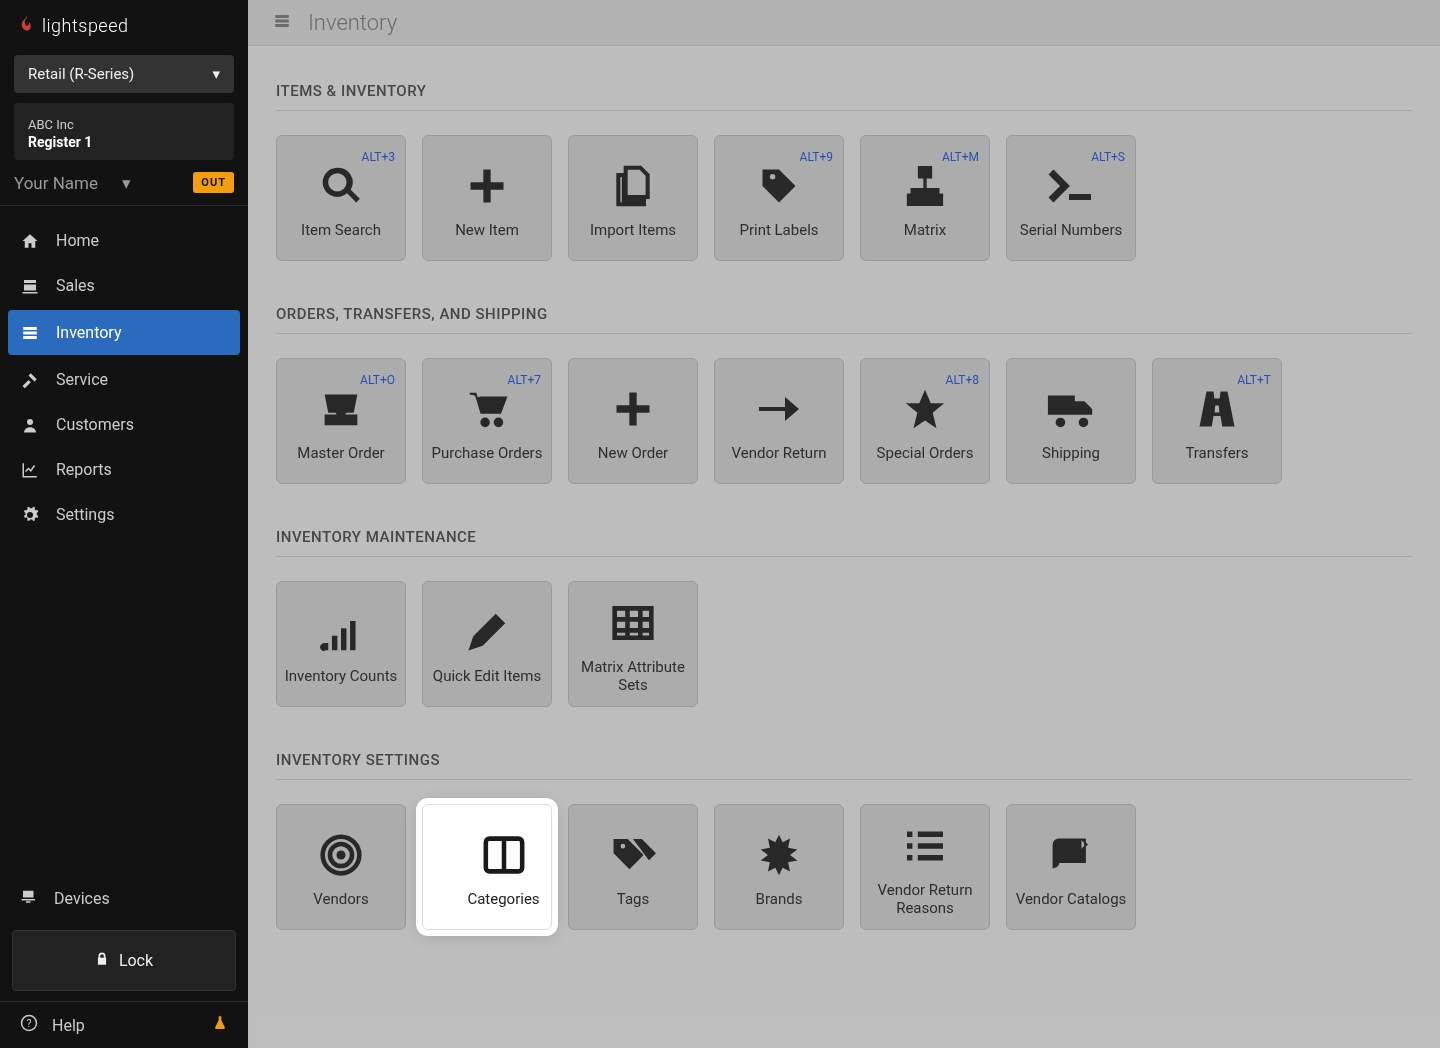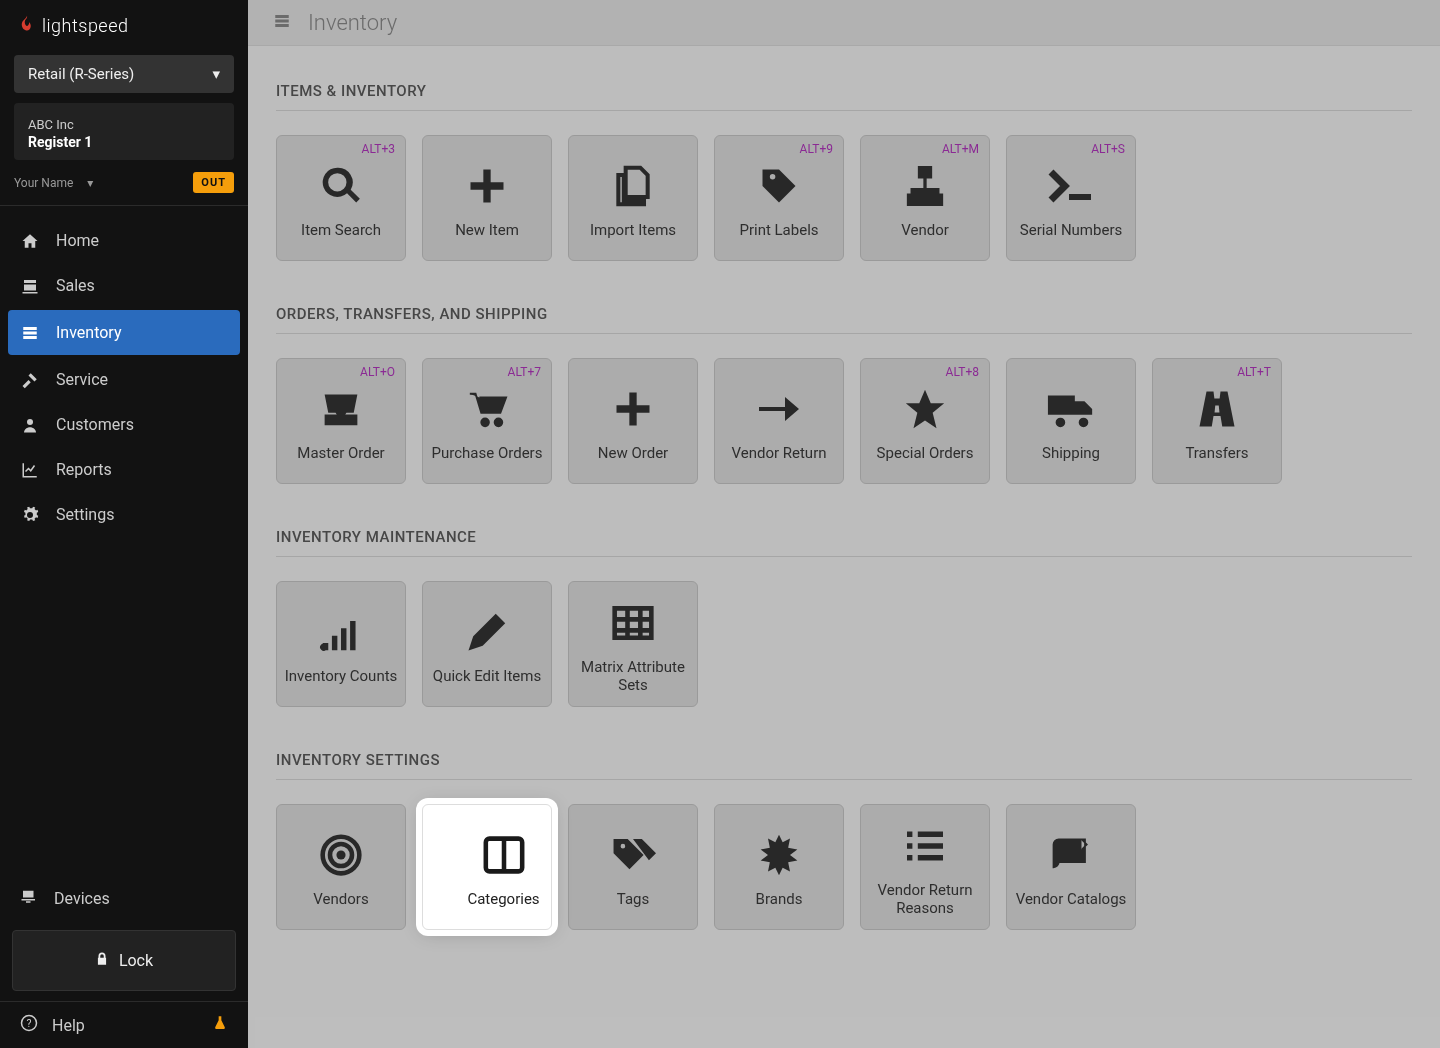--- a/index.html
+++ b/index.html
@@ -9,21 +9,21 @@
 
 .sidebar { width: 248px; background: #121212; color: #ccc; display: flex; flex-direction: column; flex-shrink: 0; }
 .logo-row { padding: 12px 18px 8px; display: flex; align-items: center; gap: 6px; }
 .logo-row .flame { color: #d63c2f; font-size: 20px; }
 .logo-text { color: #fff; font-weight: 300; font-size: 18px; letter-spacing: 0.5px; }
 .product-select { margin: 8px 14px 6px; background: #333; border-radius: 4px; padding: 10px 14px; display: flex; justify-content: space-between; align-items: center; color: #eee; font-size: 15px; }
 .company-box { margin: 4px 14px 6px; background: #222; border-radius: 4px; padding: 14px 14px 10px; }
 .company-box .company { font-size: 13px; color: #ccc; }
 .company-box .register { font-size: 14px; font-weight: 700; color: #fff; margin-top: 2px; }
 .user-row { margin: 6px 14px 10px; display: flex; justify-content: space-between; align-items: center; }
-.user-row .name { font-size: 12px; color: #999; display: flex; align-items: flex-start; gap: 14px; }
+.user-row .name { font-size: 17px; color: #999; display: flex; align-items: flex-start; gap: 24px; }
 .out-badge { background: #f59e0b; color: #111; font-size: 11px; font-weight: 700; padding: 4px 8px; border-radius: 3px; letter-spacing: 1px; }
 .sidebar-divider { height: 1px; background: #2b2b2b; margin: 2px 0; }
 
 .nav { flex: 1; padding-top: 10px; }
 .nav-item { display: flex; align-items: center; gap: 16px; padding: 13px 20px; color: #ccc; font-size: 16px; cursor: pointer; }
 .nav-item.active { background: #2a6bbd; color: #fff; border-radius: 4px; margin: 2px 8px; padding: 13px 12px; }
 .nav-item .nav-icon { width: 20px; display: flex; justify-content: center; }
 .nav-item svg { fill: currentColor; }
 
 .sidebar-bottom { margin-top: auto; padding: 0 0 0; }
@@ -33,21 +33,21 @@
 .help-left { display: flex; align-items: center; gap: 14px; }
 
 
 .main { flex: 1; background: #e8e8e8; overflow-y: auto; position: relative; }
 .main-header { background: #d9d9d9; padding: 10px 24px; display: flex; align-items: center; gap: 16px; color: #777; font-size: 22px; font-weight: 300; border-bottom: 1px solid #ccc; }
 .main-header svg { fill: #777; }
 .content { padding: 20px 28px 40px; }
 .section-title { font-size: 15px; font-weight: 500; letter-spacing: 0.5px; color: #444; padding: 16px 0 10px; border-bottom: 1px solid #c8c8c8; margin-bottom: 24px; }
 .tile-row { display: flex; flex-wrap: wrap; gap: 16px; margin-bottom: 28px; }
 .tile { width: 130px; height: 126px; background: #d0d0d0; border: 1px solid #b8b8b8; border-radius: 6px; position: relative; display: flex; flex-direction: column; align-items: center; justify-content: center; cursor: pointer; padding: 8px 6px; }
-.tile .shortcut { position: absolute; top: 6px; right: 10px; font-size: 12px; color: #a21caf; }
+.tile .shortcut { position: absolute; top: 14px; right: 10px; font-size: 12px; color: #1d4ed8; }
 .tile .tile-icon { height: 58px; display: flex; align-items: center; justify-content: center; margin-bottom: 6px; }
 .tile .tile-icon svg { fill: #1a1a1a; }
 .tile .tile-label { font-size: 15px; color: #222; text-align: center; line-height: 1.2; }
 .tile.highlight { background: #fff; border: 1px solid #ddd; box-shadow: 0 0 0 6px #fff, 0 2px 20px rgba(0,0,0,0.22); z-index: 20; padding-left: 39px; }
 
 
 .dim { position: absolute; inset: 0; background: rgba(80,80,80,0.28); pointer-events: none; z-index: 10; }
 </style>
 </head>
 <body>
@@ -221,21 +221,21 @@
             </div>
             <div class="tile-label">Print Labels</div>
           </div>
           <div class="tile">
             <div class="shortcut">ALT+M</div>
             <div class="tile-icon">
               <svg width="44" height="44" viewBox="0 0 24 24">
                 <path d="M9 2h6v5H9zM3 17h5v5H3zM16 17h5v5h-5zM9.5 17h5v5h-5zM12 7v5M5 17v-3h14v3M12 12v2" fill="#1a1a1a" stroke="#1a1a1a" stroke-width="1.8"></path>
               </svg>
             </div>
-            <div class="tile-label">Vendor</div>
+            <div class="tile-label">Matrix</div>
           </div>
           <div class="tile">
             <div class="shortcut">ALT+S</div>
             <div class="tile-icon">
               <svg width="48" height="36" viewBox="0 0 24 18">
                 <path d="M2 2l7 7-7 7" fill="none" stroke="#1a1a1a" stroke-width="3.5"></path>
                 <path d="M11 13h11v3H11z"></path>
               </svg>
             </div>
             <div class="tile-label">Serial Numbers</div>

